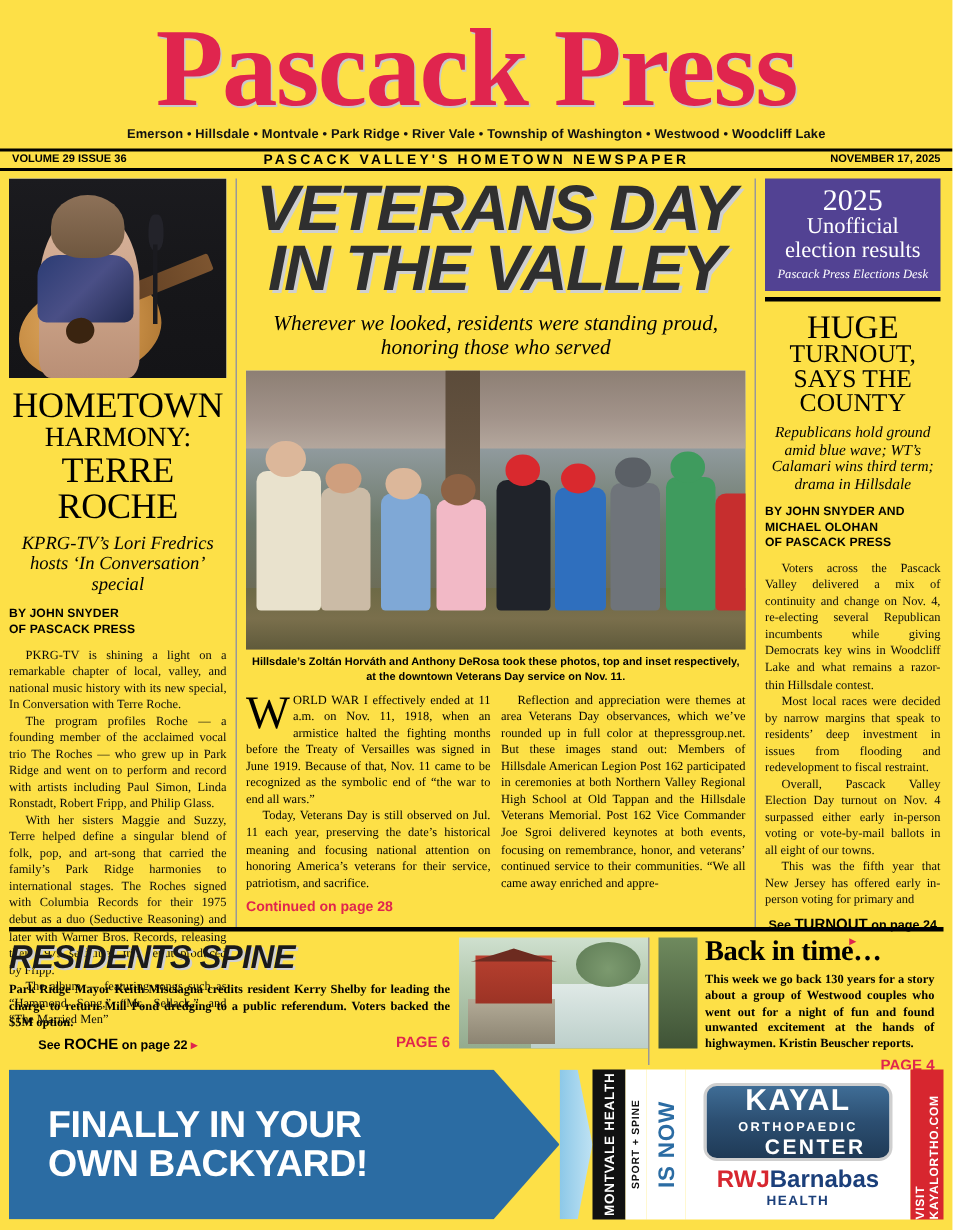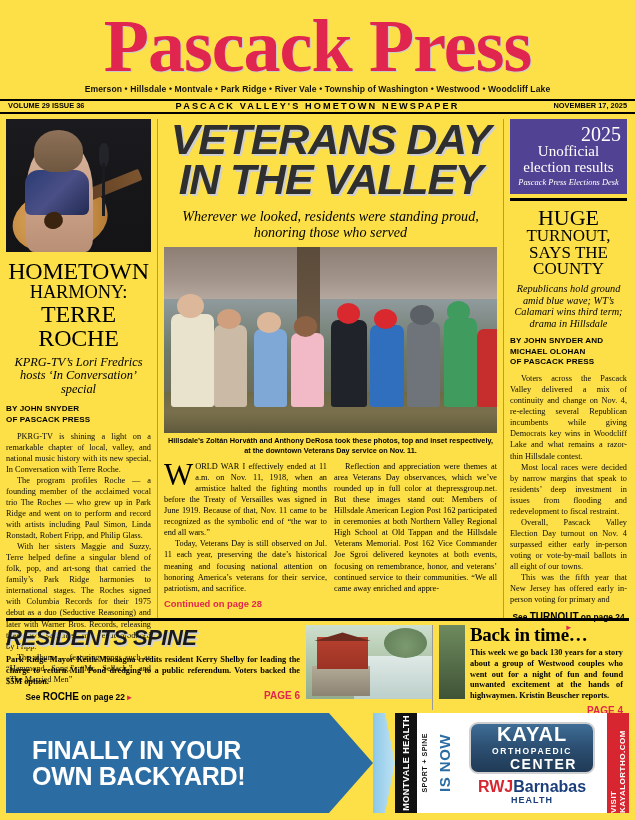--- a/index.html
+++ b/index.html
@@ -202,21 +202,21 @@
     margin-top: 4px;
   }
 
   
   .elecbox {
     background: #524293;
     color: #fff;
     padding: 5px 6px 7px 6px;
     text-align: right;
   }
-  .elecbox .yr { font-family:"Liberation Serif", serif; font-size: 20px; line-height:1; }
+  .elecbox .yr { font-family:"Liberation Serif", serif; font-size: 20px; line-height:1;text-align:center; }
   .elecbox .l1 { font-family:"Liberation Serif", serif; font-size: 15px; line-height:1.05; text-align:center; }
   .elecbox .l2 { font-family:"Liberation Serif", serif; font-size: 15px; line-height:1.05; text-align:center; }
   .elecbox .desk { font-family:"Liberation Serif", serif; font-style:italic; font-size:8.4px; text-align:center; margin-top:2px;}
   .rule-thick { border-top: 3px solid #000; margin-top: 4px; }
   .huge-hl {
     font-family: "Liberation Serif", serif;
     text-align: center;
     font-size: 22px;
     line-height: 0.98;
     margin-top: 6px;

